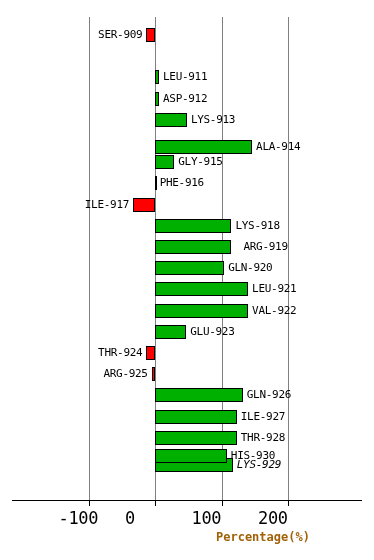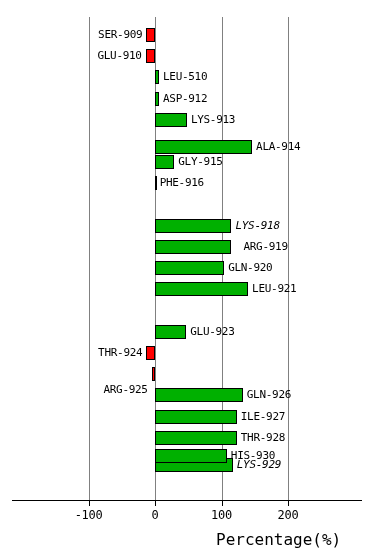--- a/index.html
+++ b/index.html
@@ -39,31 +39,30 @@
     height: 1px;
     background: #000000;
   }
   .tick {
     position: absolute;
     width: 1px;
     background: #000000;
   }
   .tick-label {
     position: absolute;
-    font-size: 12px;
+    font-size: 17px;
     color: #000000;
-    text-align: center;
     letter-spacing: -0.3px;
     white-space: nowrap;
   }
   .axis-title {
     position: absolute;
-    font-size: 16px;
-    font-weight: normal;
-    color: #000000;
+    font-size: 12px;
+    font-weight: bold;
+    color: #a16207;
     white-space: nowrap;
     letter-spacing: 0px;
   }
   .bar-row {
     position: absolute;
     left: 0;
     width: 374px;
   }
   .bar {
     position: absolute;
@@ -97,27 +96,23 @@
 <div id="chart-root">
   <div class="plot-area" id="plot-area">
       <div class="gridline" style="left: 89px; top: 17px; height: 483px;"></div>
       <div class="gridline" style="left: 155px; top: 17px; height: 483px;"></div>
       <div class="gridline" style="left: 222px; top: 17px; height: 483px;"></div>
       <div class="gridline" style="left: 288px; top: 17px; height: 483px;"></div>
       <div class="bar-row" style="top: 28px; height: 14px;">
         <div class="bar neg" title="SER-909: -13%" style="left: 146.355px; width: 8.645px; top: 0px; height: 14px;"></div>
         <div class="bar-label left" style="top: 0px; right: 231.645px;">SER-909</div>
       </div>
-      <div class="bar-row" style="top: 49.2px; height: 14px;">
-        <div class="bar neg" title="GLU-910: -14%" style="left: 145.69px; width: 9.31px; top: 0px; height: 14px;"></div>
-        <div class="bar-label left" style="top: 0px; right: 232.31px;">GLU-910</div>
-      </div>
       <div class="bar-row" style="top: 70.4px; height: 14px;">
         <div class="bar pos" title="LEU-911: 6%" style="left: 155px; width: 3.99px; top: 0px; height: 14px;"></div>
-        <div class="bar-label right" style="top: 0px; left: 162.99px;">LEU-510</div>
+        <div class="bar-label right" style="top: 0px; left: 162.99px;">LEU-911</div>
       </div>
       <div class="bar-row" style="top: 91.6px; height: 14px;">
         <div class="bar pos" title="ASP-912: 6%" style="left: 155px; width: 3.99px; top: 0px; height: 14px;"></div>
         <div class="bar-label right" style="top: 0px; left: 162.99px;">ASP-912</div>
       </div>
       <div class="bar-row" style="top: 112.8px; height: 14px;">
         <div class="bar pos" title="LYS-913: 48%" style="left: 155px; width: 31.92px; top: 0px; height: 14px;"></div>
         <div class="bar-label right" style="top: 0px; left: 190.92px;">LYS-913</div>
       </div>
       <div class="bar-row" style="top: 140px; height: 14px;">
@@ -125,47 +120,55 @@
         <div class="bar-label right" style="top: 0px; left: 256.09px;">ALA-914</div>
       </div>
       <div class="bar-row" style="top: 155.2px; height: 14px;">
         <div class="bar pos" title="GLY-915: 29%" style="left: 155px; width: 19.285px; top: 0px; height: 14px;"></div>
         <div class="bar-label right" style="top: 0px; left: 178.285px;">GLY-915</div>
       </div>
       <div class="bar-row" style="top: 176.4px; height: 14px;">
         <div class="bar pos" title="PHE-916: 1%" style="left: 155px; width: 2px; top: 0px; height: 14px;"></div>
         <div class="bar-label right" style="top: 0px; left: 159.665px;">PHE-916</div>
       </div>
-      <div class="bar-row" style="top: 218.8px; height: 14px; font-style: italic;">
+      <div class="bar-row" style="top: 197.6px; height: 14px;">
+        <div class="bar neg" title="ILE-917: -33%" style="left: 133.055px; width: 21.945px; top: 0px; height: 14px;"></div>
+        <div class="bar-label left" style="top: 0px; right: 244.945px;">ILE-917</div>
+      </div>
+      <div class="bar-row" style="top: 218.8px; height: 14px;">
         <div class="bar pos" title="LYS-918: 115%" style="left: 155px; width: 76.475px; top: 0px; height: 14px;"></div>
         <div class="bar-label right" style="top: 0px; left: 235.475px;">LYS-918</div>
       </div>
       <div class="bar-row" style="top: 240px; height: 14px;">
         <div class="bar pos" title="ARG-919: 115%" style="left: 155px; width: 76.475px; top: 0px; height: 14px;"></div>
         <div class="bar-label right" style="top: 0px; left: 235.475px; margin-left: 8px;">ARG-919</div>
       </div>
       <div class="bar-row" style="top: 261.2px; height: 14px;">
         <div class="bar pos" title="GLN-920: 104%" style="left: 155px; width: 69.16px; top: 0px; height: 14px;"></div>
         <div class="bar-label right" style="top: 0px; left: 228.16px;">GLN-920</div>
       </div>
       <div class="bar-row" style="top: 282.4px; height: 14px;">
         <div class="bar pos" title="LEU-921: 140%" style="left: 155px; width: 93.1px; top: 0px; height: 14px;"></div>
         <div class="bar-label right" style="top: 0px; left: 252.1px;">LEU-921</div>
       </div>
+      <div class="bar-row" style="top: 303.6px; height: 14px;">
+        <div class="bar pos" title="VAL-922: 140%" style="left: 155px; width: 93.1px; top: 0px; height: 14px;"></div>
+        <div class="bar-label right" style="top: 0px; left: 252.1px;">VAL-922</div>
+      </div>
       <div class="bar-row" style="top: 324.8px; height: 14px;">
         <div class="bar pos" title="GLU-923: 47%" style="left: 155px; width: 31.255px; top: 0px; height: 14px;"></div>
         <div class="bar-label right" style="top: 0px; left: 190.255px;">GLU-923</div>
       </div>
       <div class="bar-row" style="top: 346px; height: 14px;">
         <div class="bar neg" title="THR-924: -13%" style="left: 146.355px; width: 8.645px; top: 0px; height: 14px;"></div>
         <div class="bar-label left" style="top: 0px; right: 231.645px;">THR-924</div>
       </div>
       <div class="bar-row" style="top: 367.2px; height: 14px;">
         <div class="bar neg" title="ARG-925: -5%" style="left: 151.675px; width: 3.325px; top: 0px; height: 14px;"></div>
-        <div class="bar-label left" style="top: 16px; right: 226.325px;">ARG-925</div>
+        <div class="bar-label left" style="top: 0px; right: 226.325px;">ARG-925</div>
       </div>
       <div class="bar-row" style="top: 388.4px; height: 14px; padding-left: 16px;">
         <div class="bar pos" title="GLN-926: 132%" style="left: 155px; width: 87.78px; top: 0px; height: 14px;"></div>
         <div class="bar-label right" style="top: 0px; left: 246.78px;">GLN-926</div>
       </div>
       <div class="bar-row" style="top: 409.6px; height: 14px;">
         <div class="bar pos" title="ILE-927: 123%" style="left: 155px; width: 81.795px; top: 0px; height: 14px;"></div>
         <div class="bar-label right" style="top: 0px; left: 240.795px;">ILE-927</div>
       </div>
       <div class="bar-row" style="top: 430.8px; height: 14px;">

